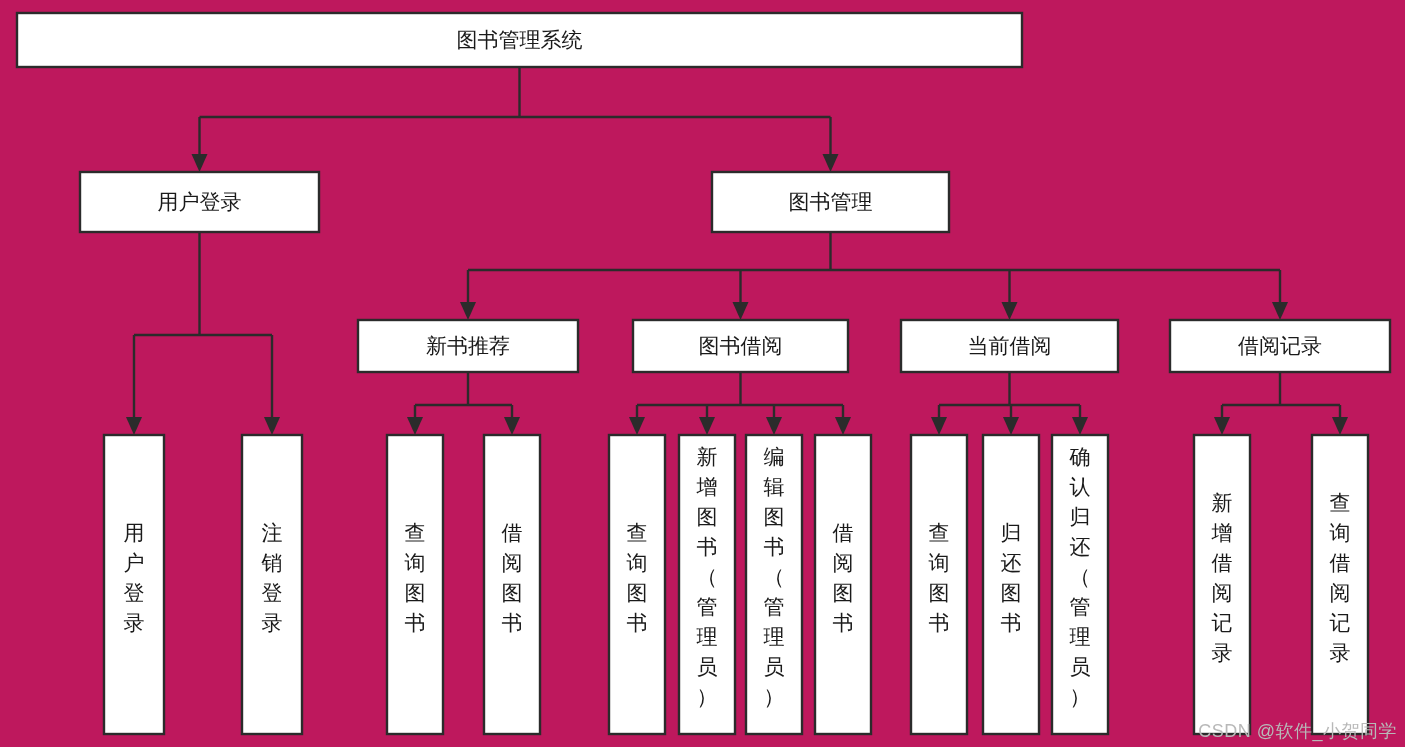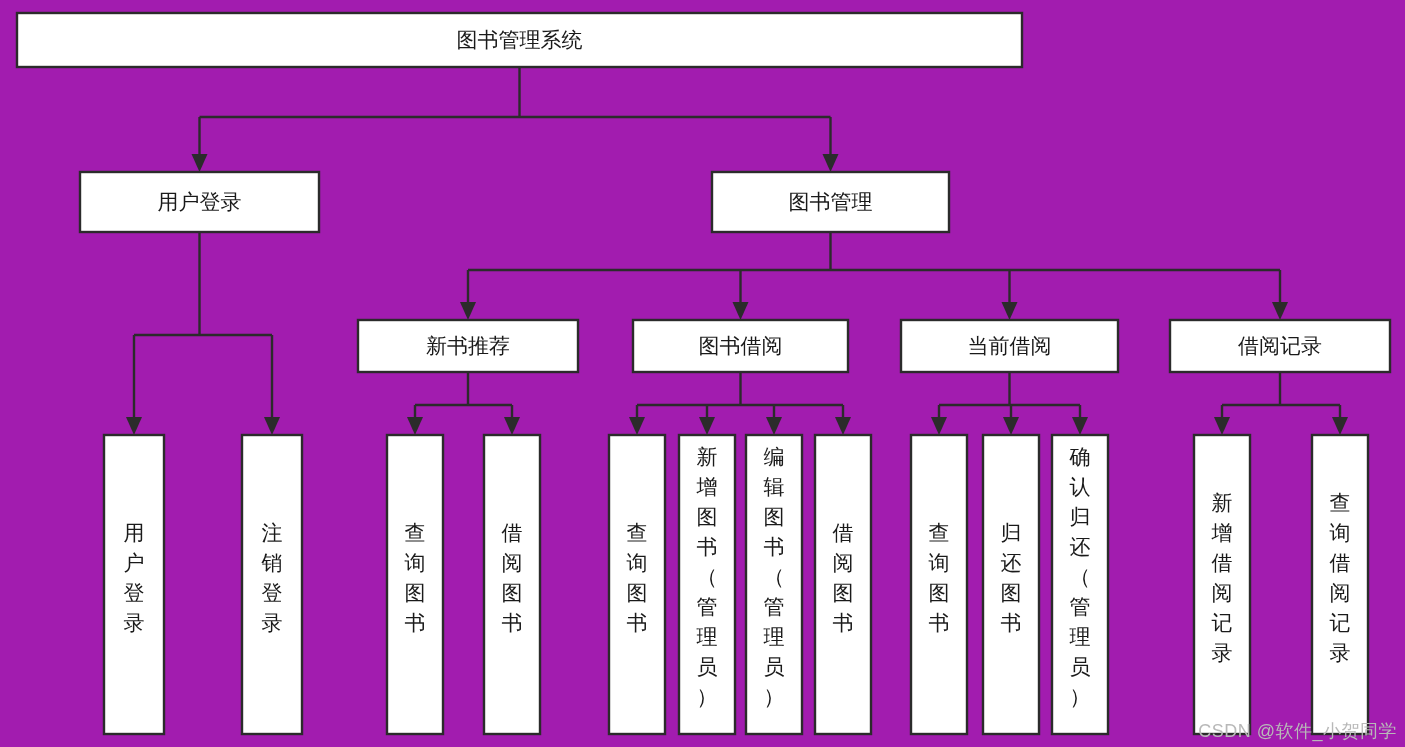--- a/index.html
+++ b/index.html
@@ -8,21 +8,21 @@
     padding: 0;
     background: #ffffff;
   }
   body {
     font-family: "Liberation Sans", "DejaVu Sans", sans-serif;
   }
   #diagram-root {
     position: relative;
     width: 1405px;
     height: 747px;
-    background: #a21caf;
+    background: #be185d;
     overflow: hidden;
   }
   svg#tree-svg {
     position: absolute;
     top: 0;
     left: 0;
     width: 1405px;
     height: 747px;
     display: block;
   }

